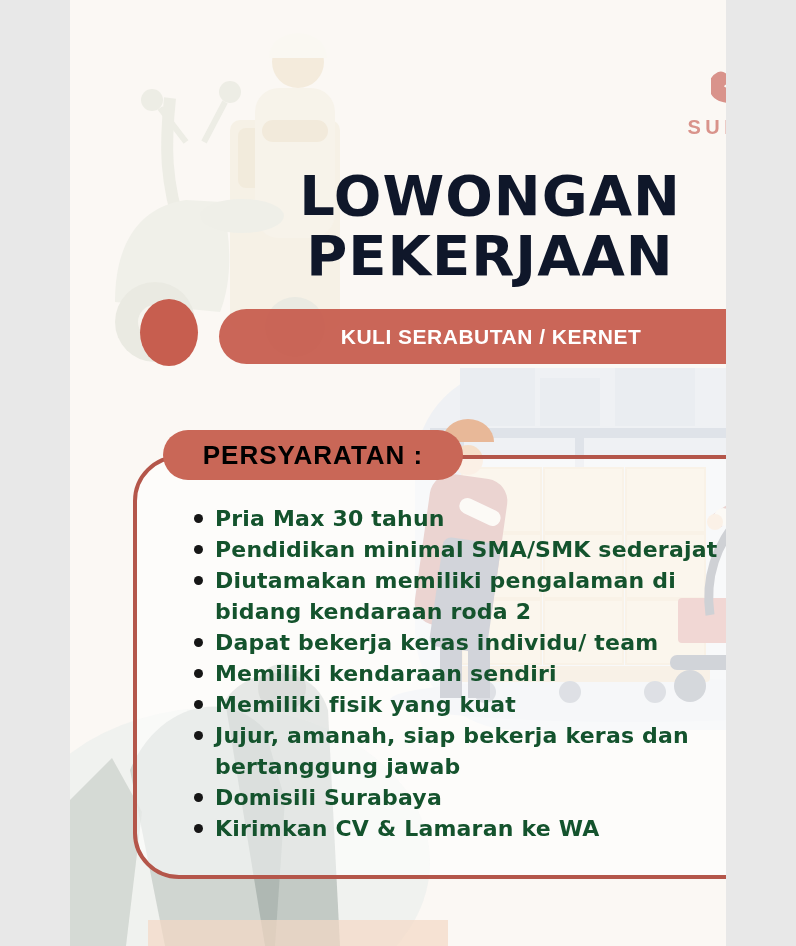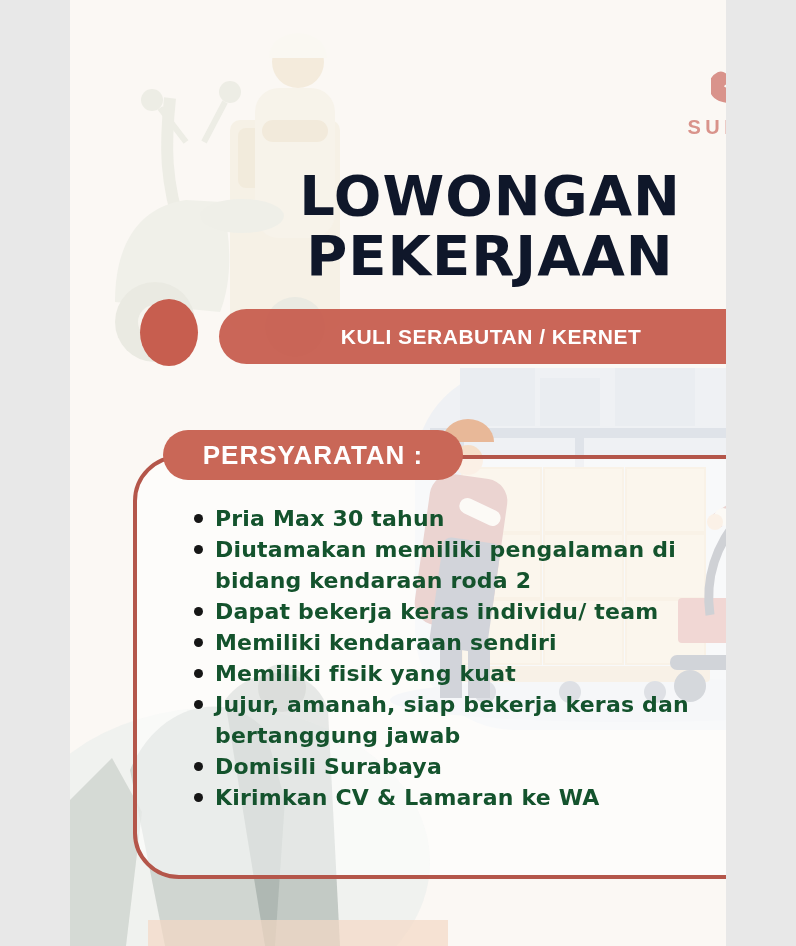--- a/index.html
+++ b/index.html
@@ -45,21 +45,21 @@
     position:absolute; left:63px; top:455px; width:654px; height:424px;
     border:4px solid #B4564A; border-radius:46px;
     background:rgba(255,255,255,0.55); z-index:2;
   }
   .req-pill{
     position:absolute; left:93px; top:430px; width:300px; height:50px;
     border-radius:25px; background:#C96757; z-index:3;
     display:flex; align-items:center; justify-content:center;
   }
   .req-pill span{
-    color:#ffffff; font-weight:bold; font-size:26px; letter-spacing:1px;
+    color:#000000; font-weight:bold; font-size:26px; letter-spacing:1px;
     font-family:"Liberation Sans", sans-serif;
   }
   .req-list{ list-style:none; padding:44px 24px 0 55px; }
   .req-list li{
     position:relative; padding-left:23px;
     font-family:"DejaVu Sans", sans-serif; font-weight:bold;
     font-size:22px; line-height:31px; letter-spacing:0.2px; color:#14532d;
   }
   .req-list li::before{
     content:""; position:absolute; left:2px; top:11px;
@@ -194,20 +194,21 @@
   </h1>
 
   <div class="banner-circle"></div>
   <div class="banner">
     <span>KULI SERABUTAN / KERNET</span>
   </div>
 
   <section class="req-box">
     <ul class="req-list">
       <li>Pria Max 30 tahun</li>
+      <li>Pendidikan minimal SMA/SMK sederajat</li>
       <li>Diutamakan memiliki pengalaman di bidang kendaraan roda 2</li>
       <li>Dapat bekerja keras individu/ team</li>
       <li>Memiliki kendaraan sendiri</li>
       <li>Memiliki fisik yang kuat</li>
       <li>Jujur, amanah, siap bekerja keras dan bertanggung jawab</li>
       <li>Domisili Surabaya</li>
       <li>Kirimkan CV &amp; Lamaran ke WA</li>
     </ul>
   </section>
   <div class="req-pill">

